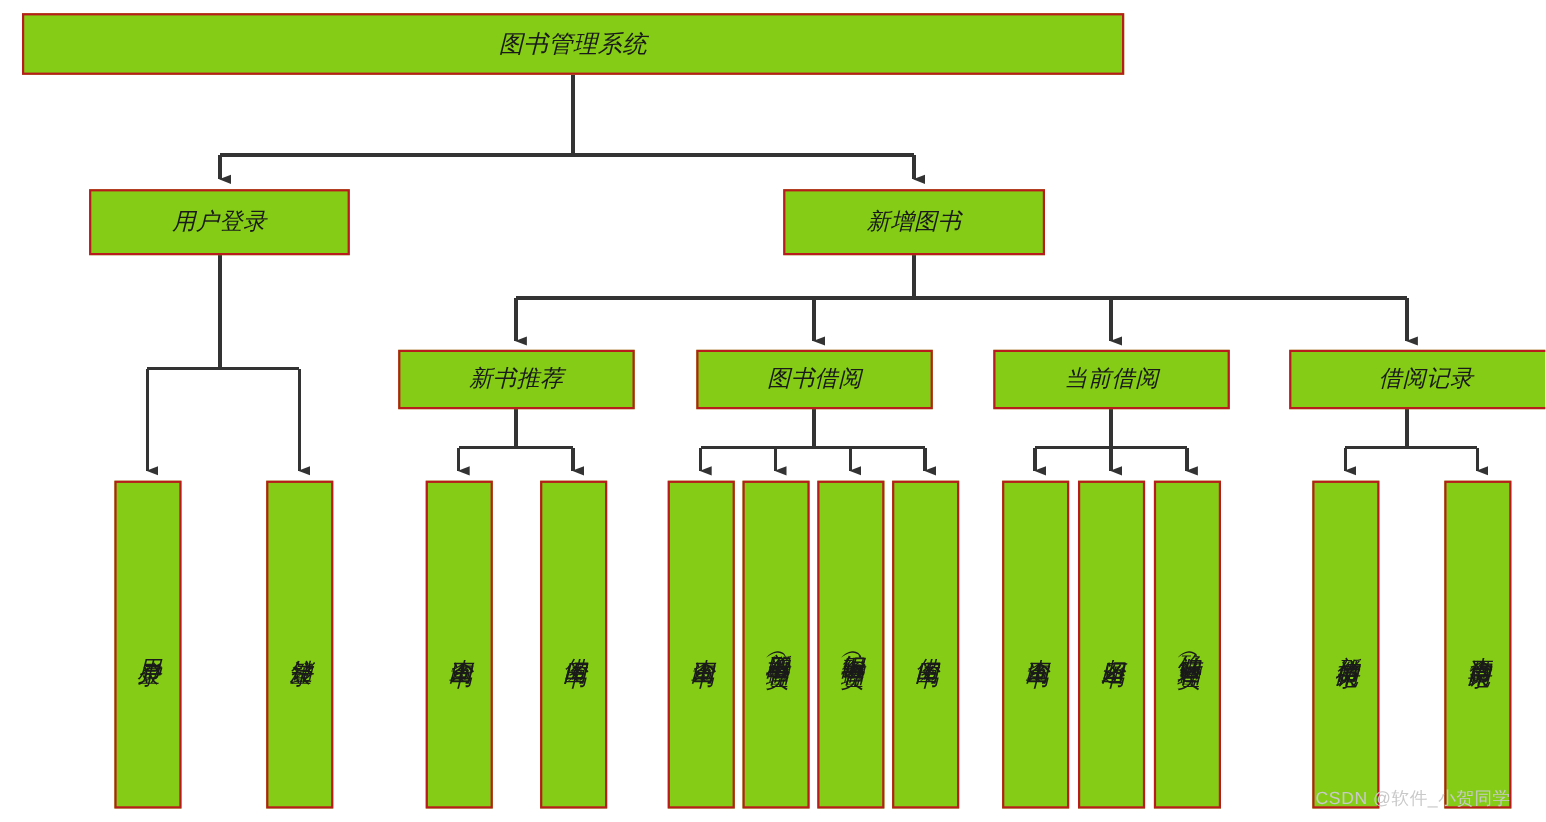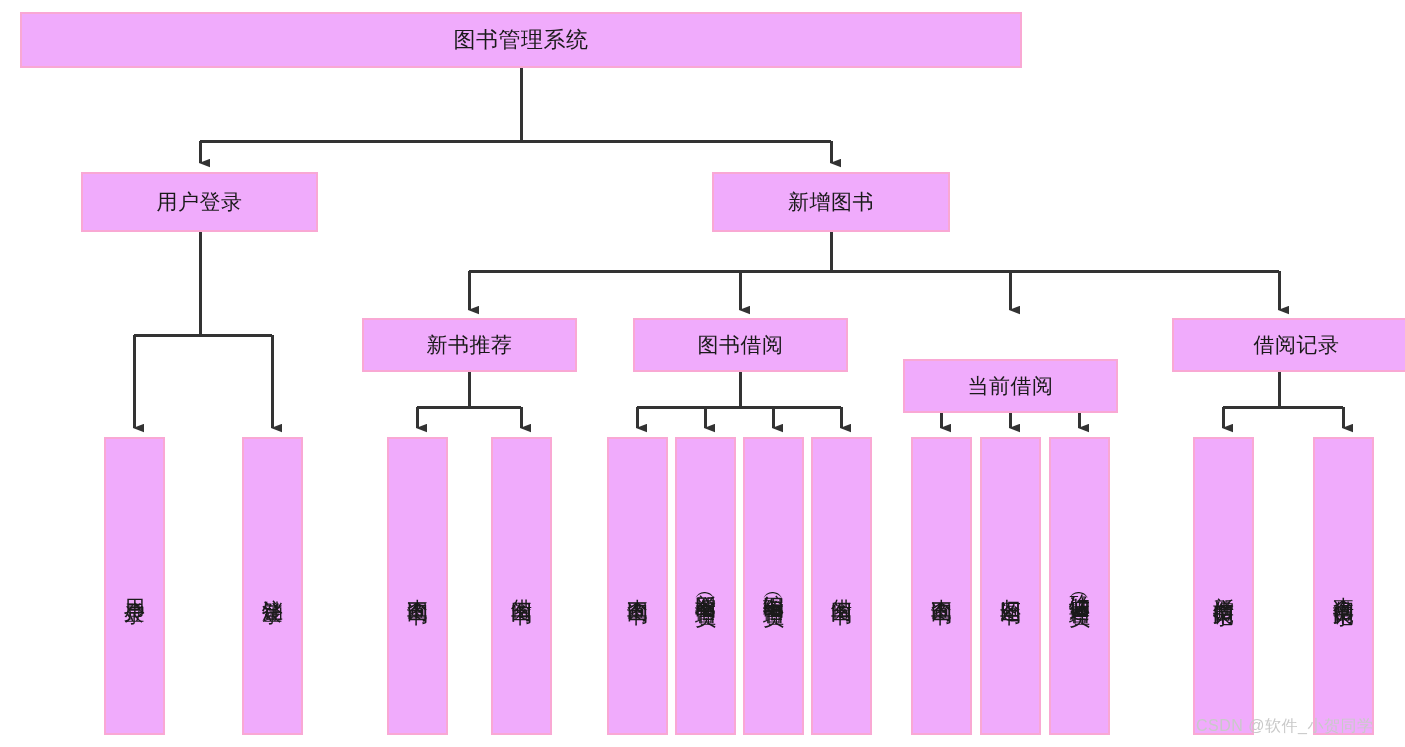--- a/index.html
+++ b/index.html
@@ -22,27 +22,28 @@
     position: absolute;
     left: 0;
     top: 0;
     width: 1405px;
     height: 747px;
     pointer-events: none;
   }
   .node {
     position: absolute;
     box-sizing: border-box;
-    background: #f0abfc;
-    border: 2px solid #f9a8d4;
+    background: #84cc16;
+    border: 2px solid #b91c1c;
     display: flex;
     align-items: center;
     justify-content: center;
     color: #1a1a1a;
     z-index: 2;
+    font-style: italic;
   }
   .node-label {
     display: block;
     text-align: center;
     line-height: 1.18;
     color: #1a1a1a;
     white-space: pre-line;
   }
   
   .node.horiz .node-label {
@@ -144,21 +145,21 @@
   </div>
 
   <div class="node horiz" style="left:362px; top:318px; width:215px; height:54px;">
     <span class="node-label">新书推荐</span>
   </div>
 
   <div class="node horiz" style="left:633px; top:318px; width:215px; height:54px;">
     <span class="node-label">图书借阅</span>
   </div>
 
-  <div class="node horiz" style="left:903px; top:318px; width:215px; height:54px;margin-top:41px;">
+  <div class="node horiz" style="left:903px; top:318px; width:215px; height:54px;">
     <span class="node-label">当前借阅</span>
   </div>
 
   <div class="node horiz" style="left:1172px; top:318px; width:249px; height:54px;">
     <span class="node-label">借阅记录</span>
   </div>
 
   <div class="node leaf" style="left:104px; top:437px; width:61px; height:298px;">
     <span class="node-label">用户登录</span>
   </div>

